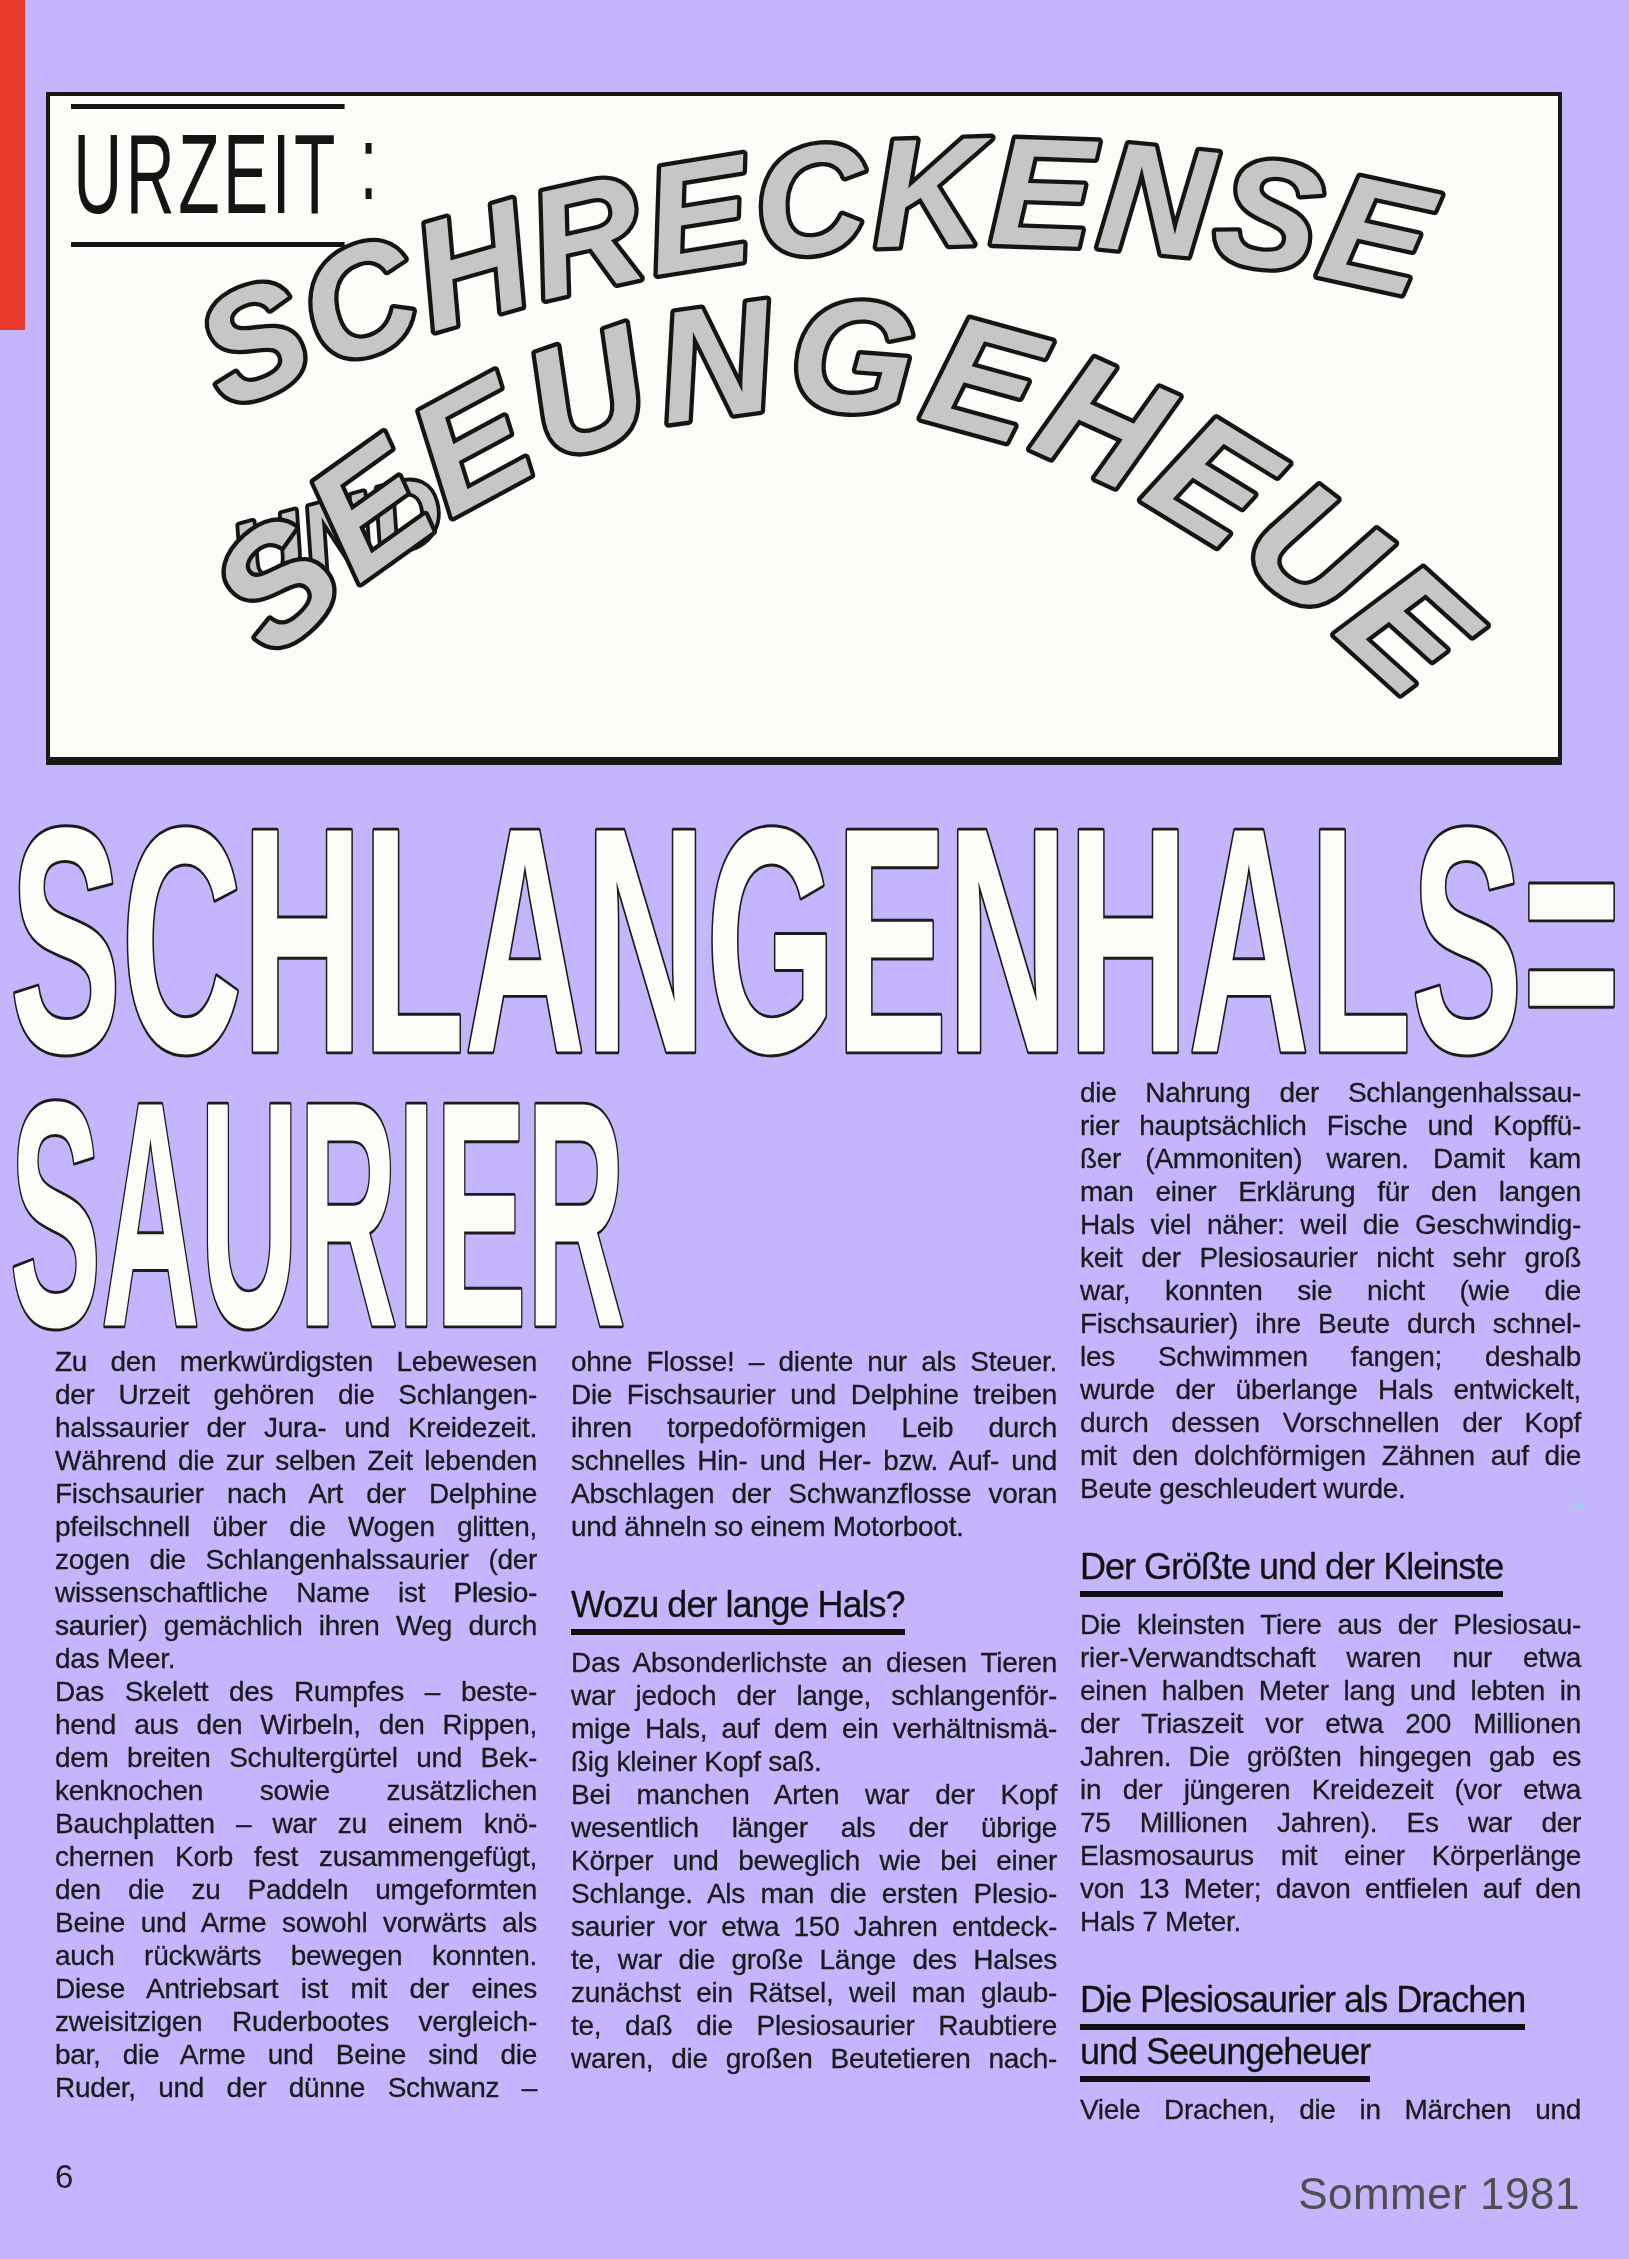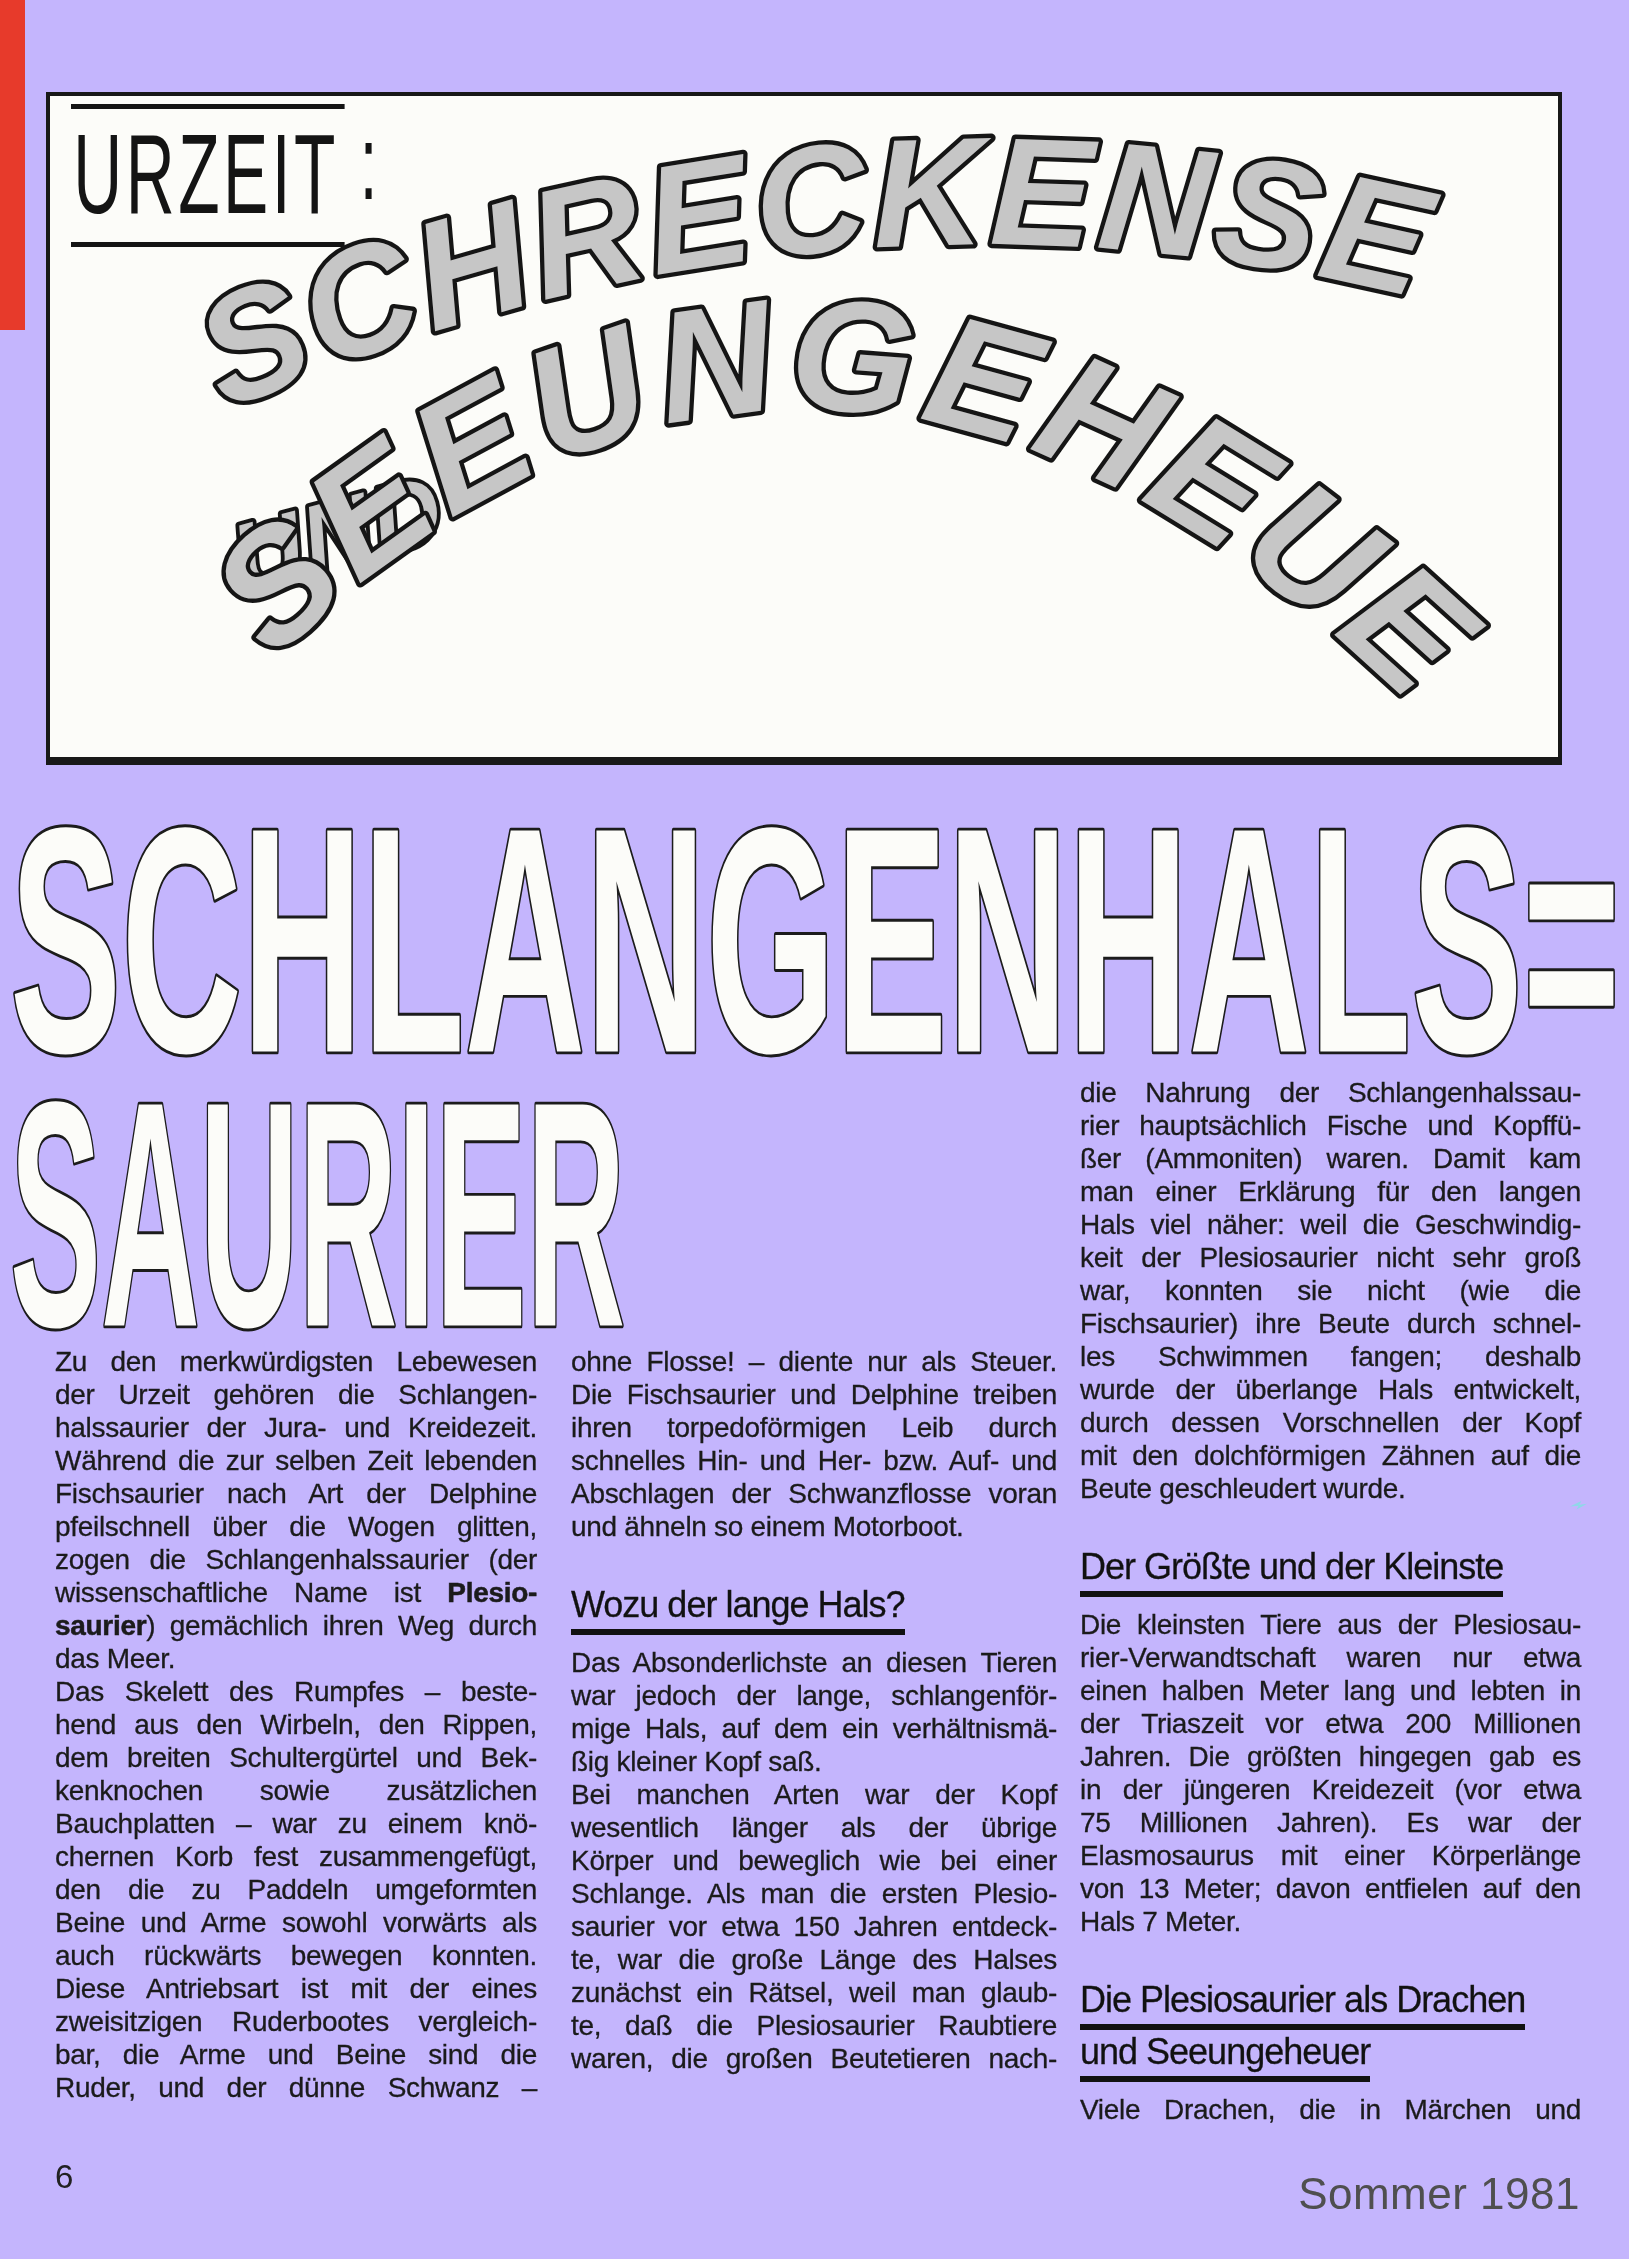--- a/index.html
+++ b/index.html
@@ -81,21 +81,21 @@
   #col-1{left:571px;top:1345px;width:486px;}
   #col-2{left:1080px;top:1076px;width:501px;}
   .para{margin:0;}
   .jline{
     text-align:justify;
     text-align-last:justify;
     text-justify:inter-word;
     white-space:normal;
   }
   .jline.endline{text-align-last:left;}
-  .jline b{font-weight:bold;-webkit-text-stroke:0.5px #1b1b1b;}
+  .jline b{font-weight:normal;-webkit-text-stroke:0.5px #1b1b1b;}
   .sec-heading{margin:42px 0 11.5px 0;}
   .hrow{display:block;line-height:40px;margin-bottom:1.9px;}
   .hline{
     display:inline-block;
     font-size:36px;font-weight:normal;
     letter-spacing:-1px;
     color:#111;
     border-bottom:6.7px solid #111;
     padding-bottom:3.8px;
     white-space:nowrap;

